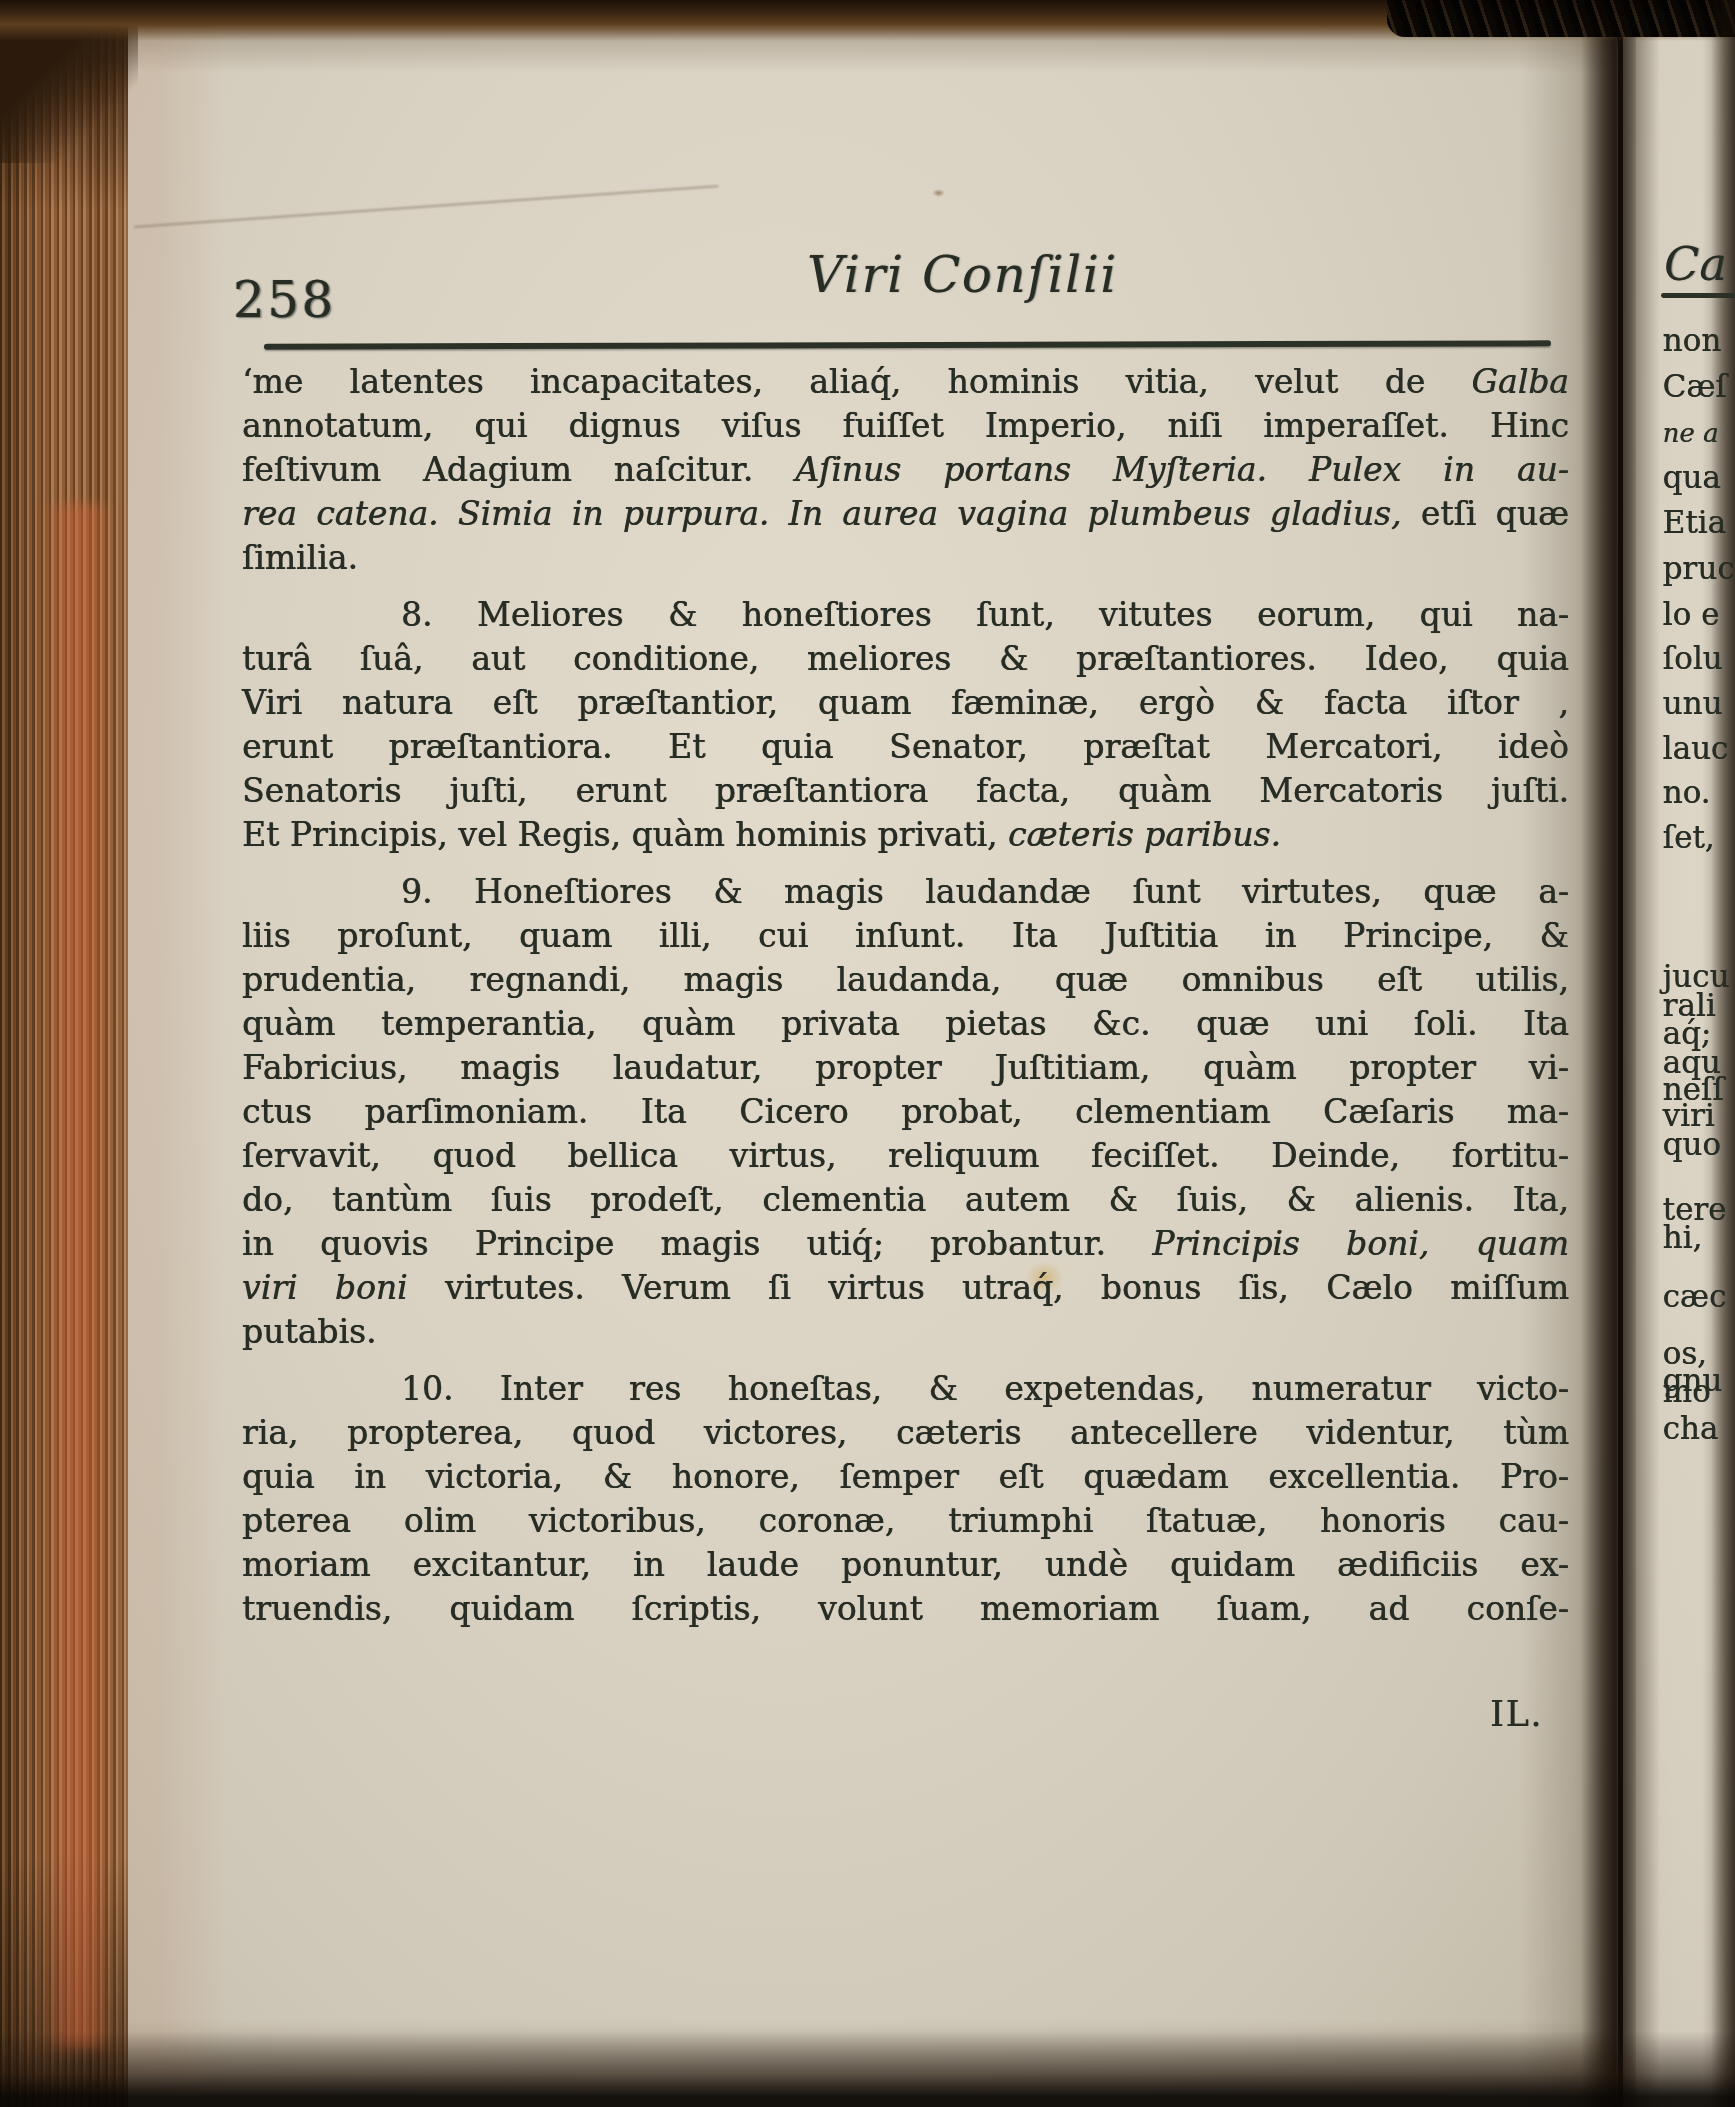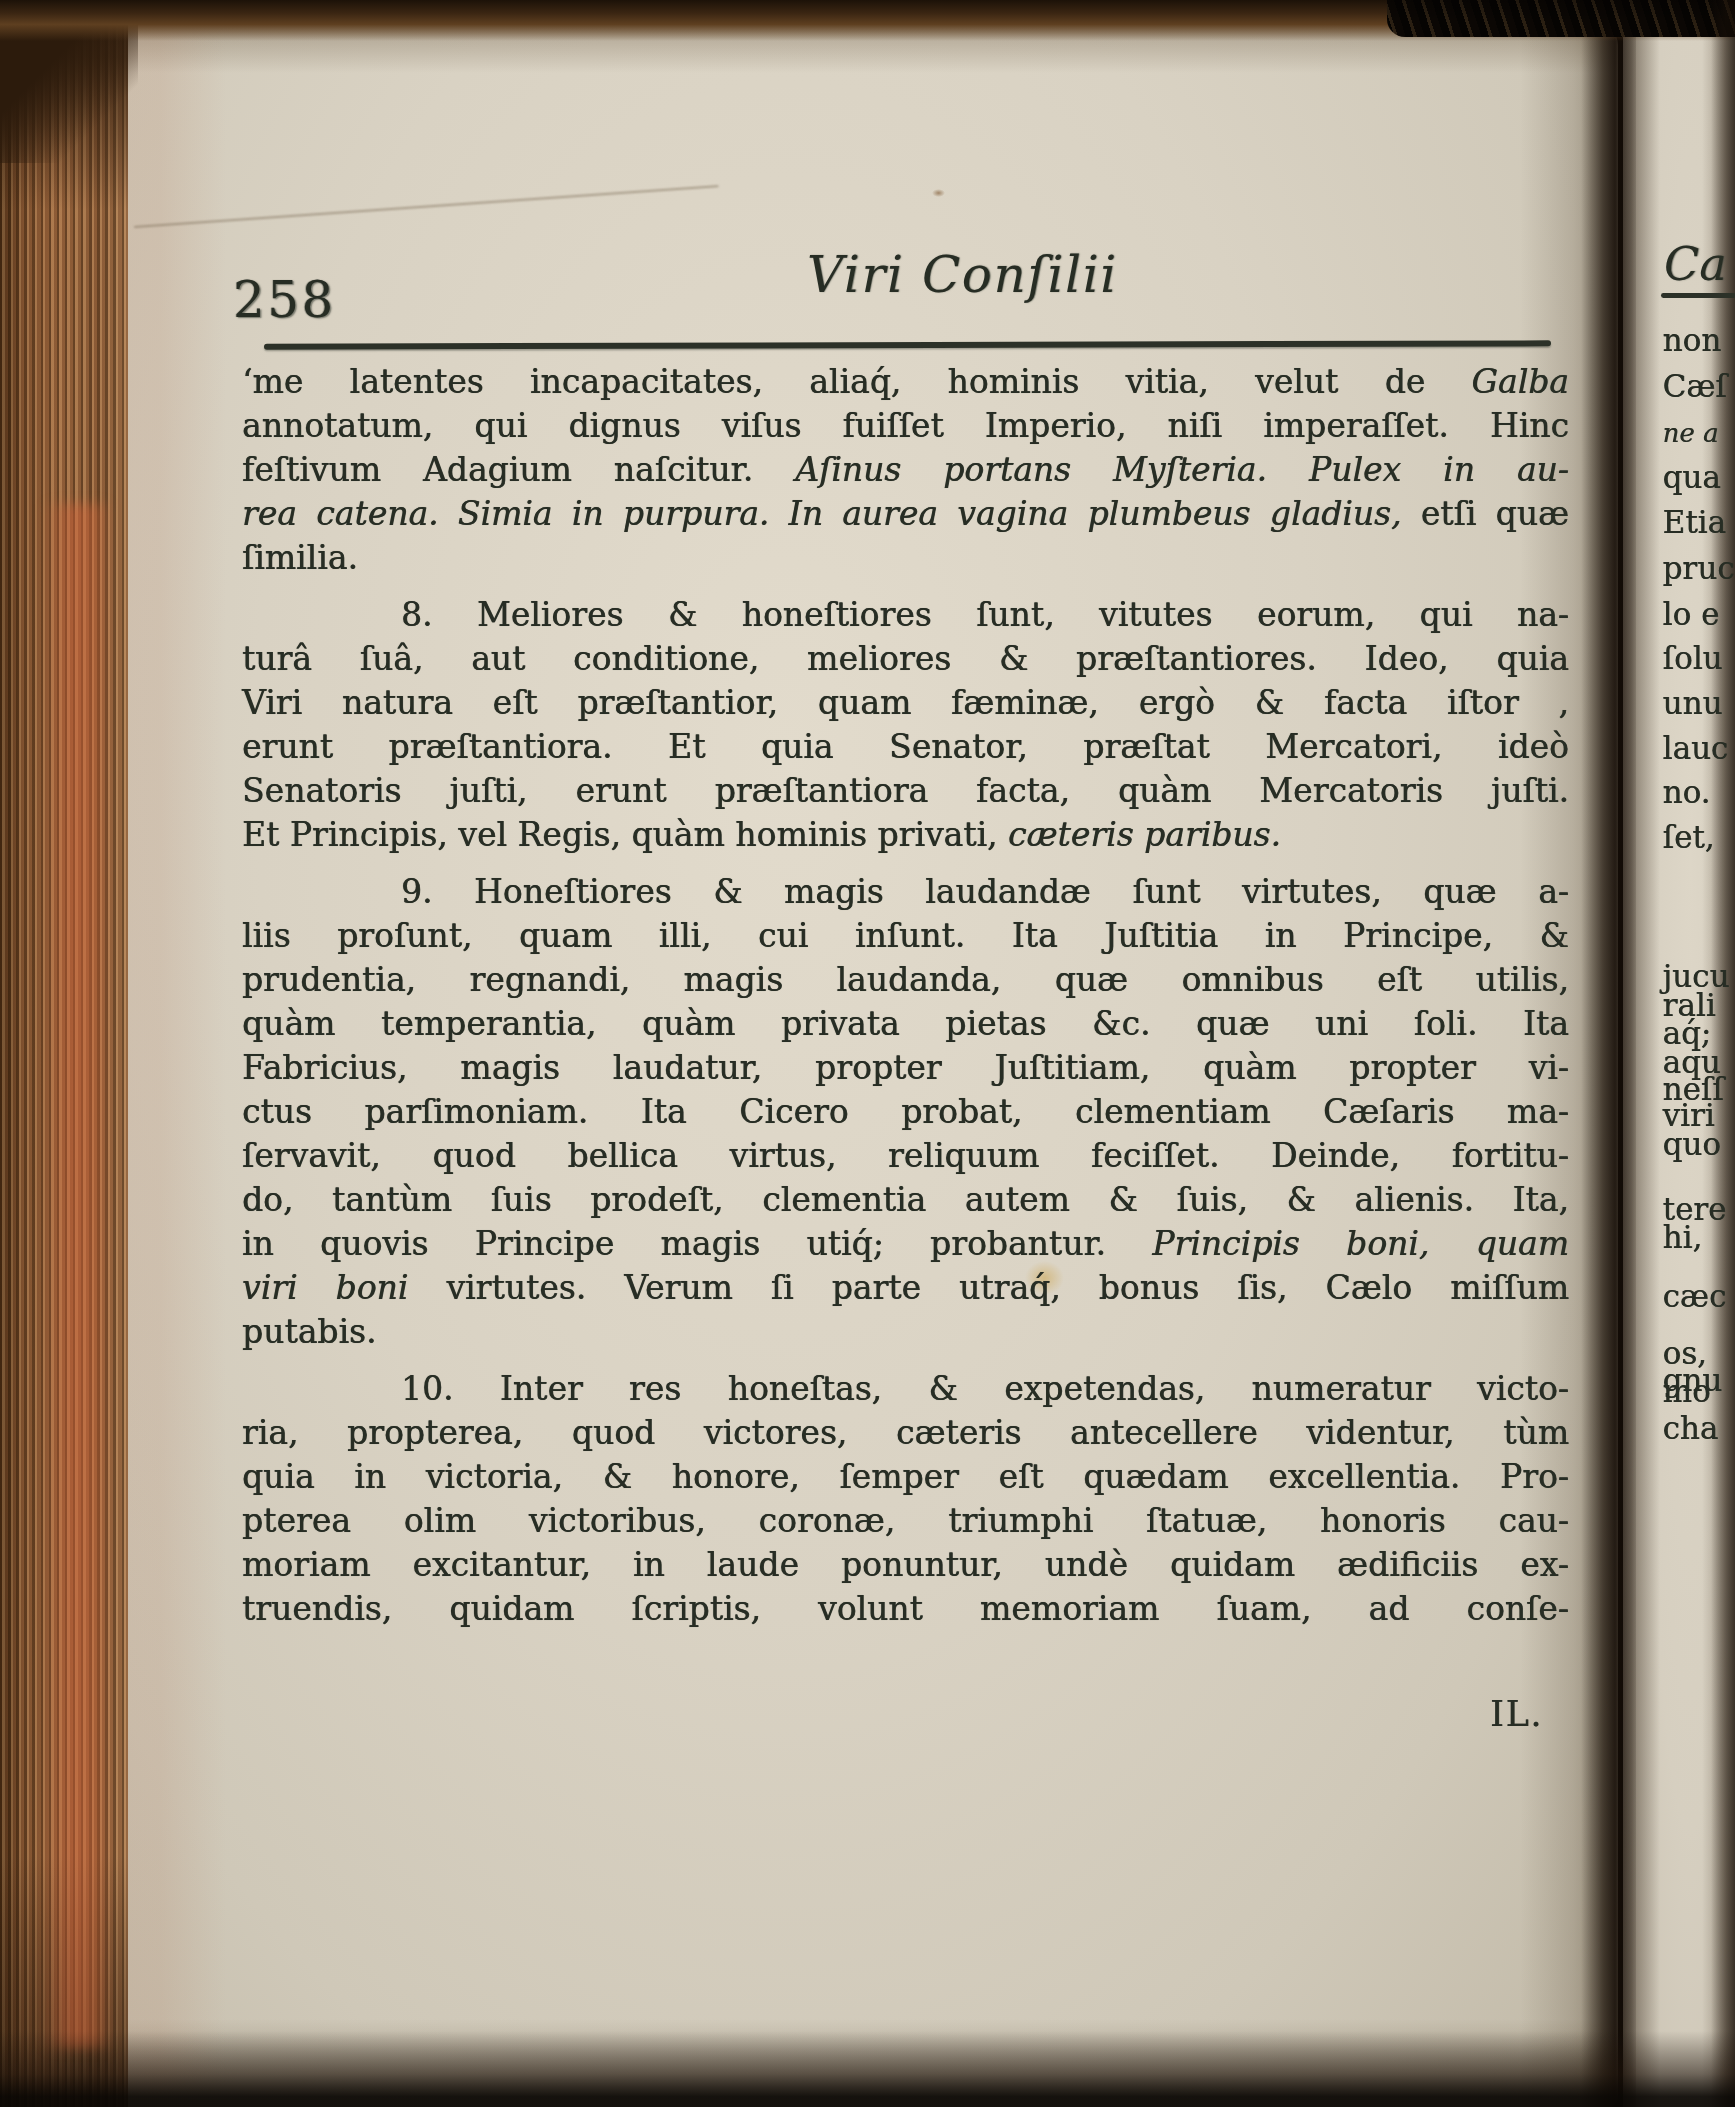--- a/index.html
+++ b/index.html
@@ -169,21 +169,21 @@
         <div class="para">
           <div class="tline indent"><span>9.  Honeſtiores &amp; magis laudandæ ſunt virtutes, quæ a-</span></div>
           <div class="tline"><span>liis proſunt, quam illi, cui inſunt.  Ita Juſtitia in Principe, &amp;</span></div>
           <div class="tline"><span>prudentia, regnandi, magis laudanda, quæ omnibus eſt utilis,</span></div>
           <div class="tline"><span>quàm temperantia, quàm privata pietas &amp;c. quæ uni ſoli.  Ita</span></div>
           <div class="tline"><span>Fabricius, magis laudatur, propter Juſtitiam, quàm propter vi-</span></div>
           <div class="tline"><span>ctus parſimoniam.  Ita Cicero probat, clementiam Cæſaris ma-</span></div>
           <div class="tline"><span>ſervavit, quod bellica virtus, reliquum feciſſet.  Deinde, fortitu-</span></div>
           <div class="tline"><span>do, tantùm ſuis prodeſt, clementia autem &amp; ſuis, &amp; alienis.  Ita,</span></div>
           <div class="tline"><span>in quovis Principe magis utiq́; probantur.  </span><span class="it">Principis boni, quam</span></div>
-          <div class="tline"><span class="it">viri boni</span><span> virtutes.  Verum ſi parte utraq́, bonus ſis, Cælo miſſum</span></div>
+          <div class="tline"><span class="it">viri boni</span><span> virtutes.  Verum ſi virtus utraq́, bonus ſis, Cælo miſſum</span></div>
           <div class="tline last"><span>putabis.</span></div>
         </div>
         <div class="para">
           <div class="tline indent"><span>10.  Inter res honeſtas, &amp; expetendas, numeratur victo-</span></div>
           <div class="tline"><span>ria, propterea, quod victores, cæteris antecellere videntur, tùm</span></div>
           <div class="tline"><span>quia in victoria, &amp; honore, ſemper eſt quædam excellentia. Pro-</span></div>
           <div class="tline"><span>pterea olim victoribus, coronæ, triumphi ſtatuæ, honoris cau-</span></div>
           <div class="tline"><span>moriam excitantur, in laude ponuntur, undè quidam ædificiis ex-</span></div>
           <div class="tline"><span>truendis, quidam ſcriptis, volunt memoriam ſuam, ad conſe-</span></div>
         </div>

